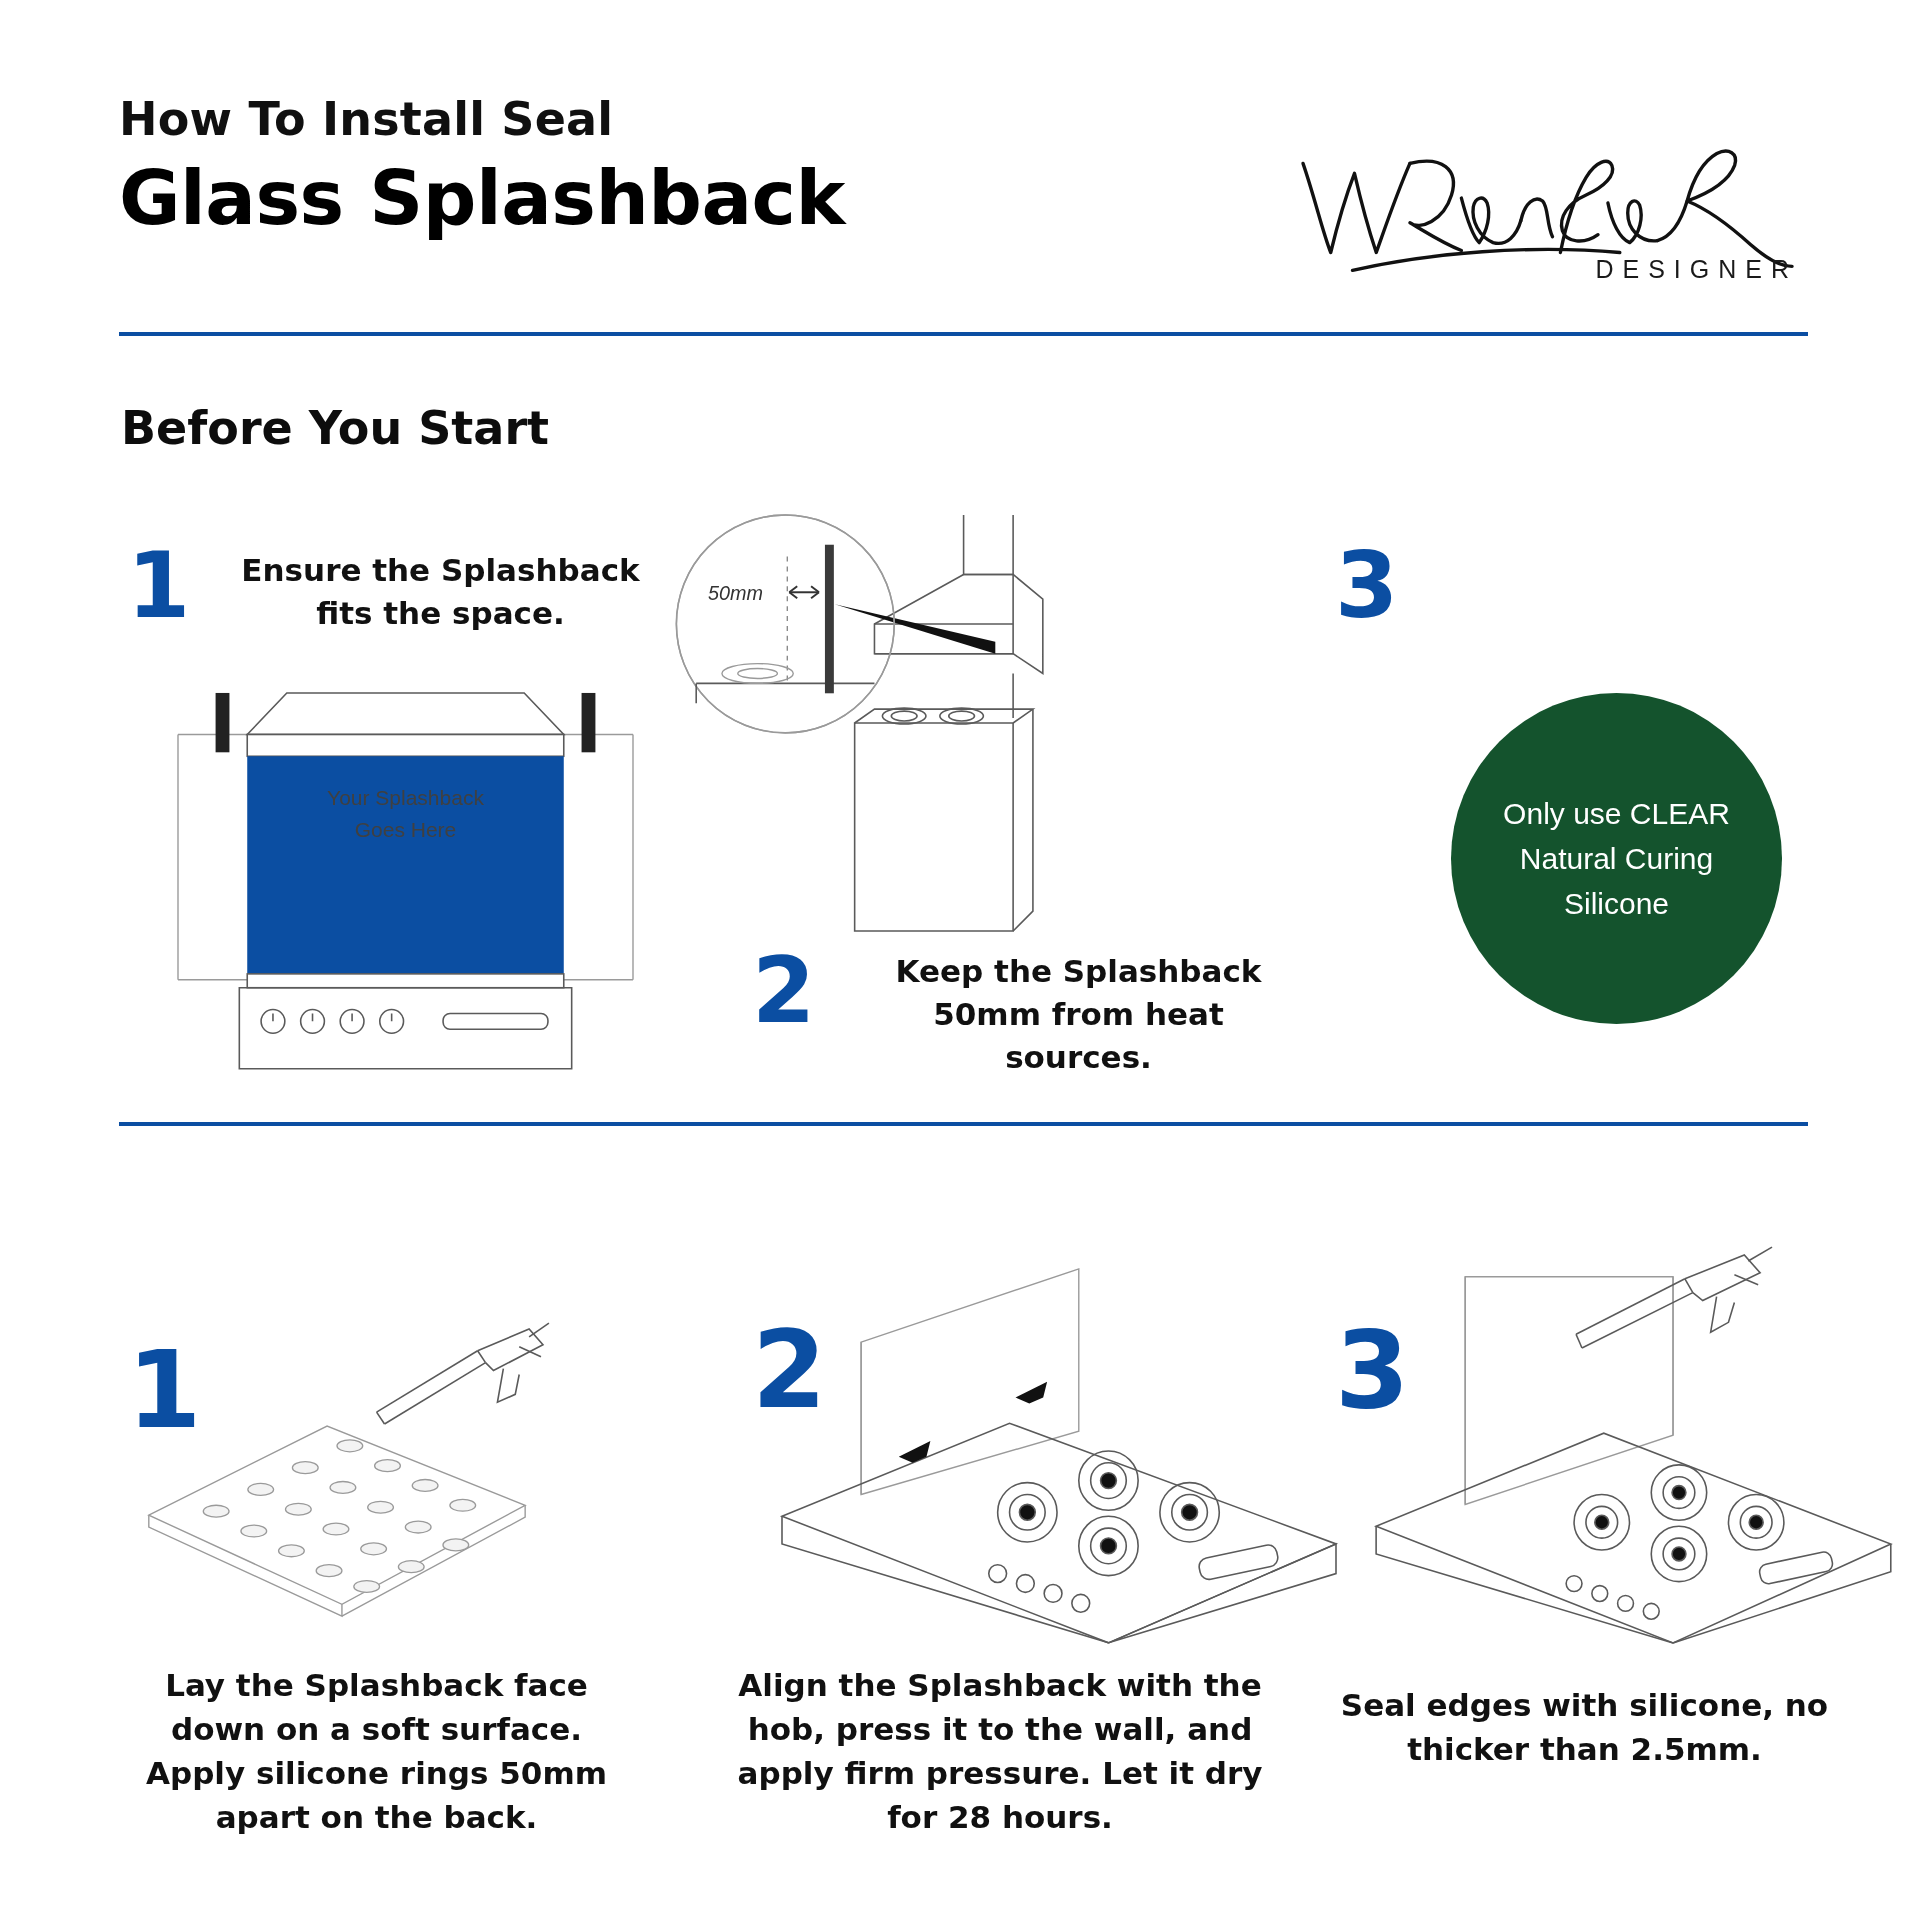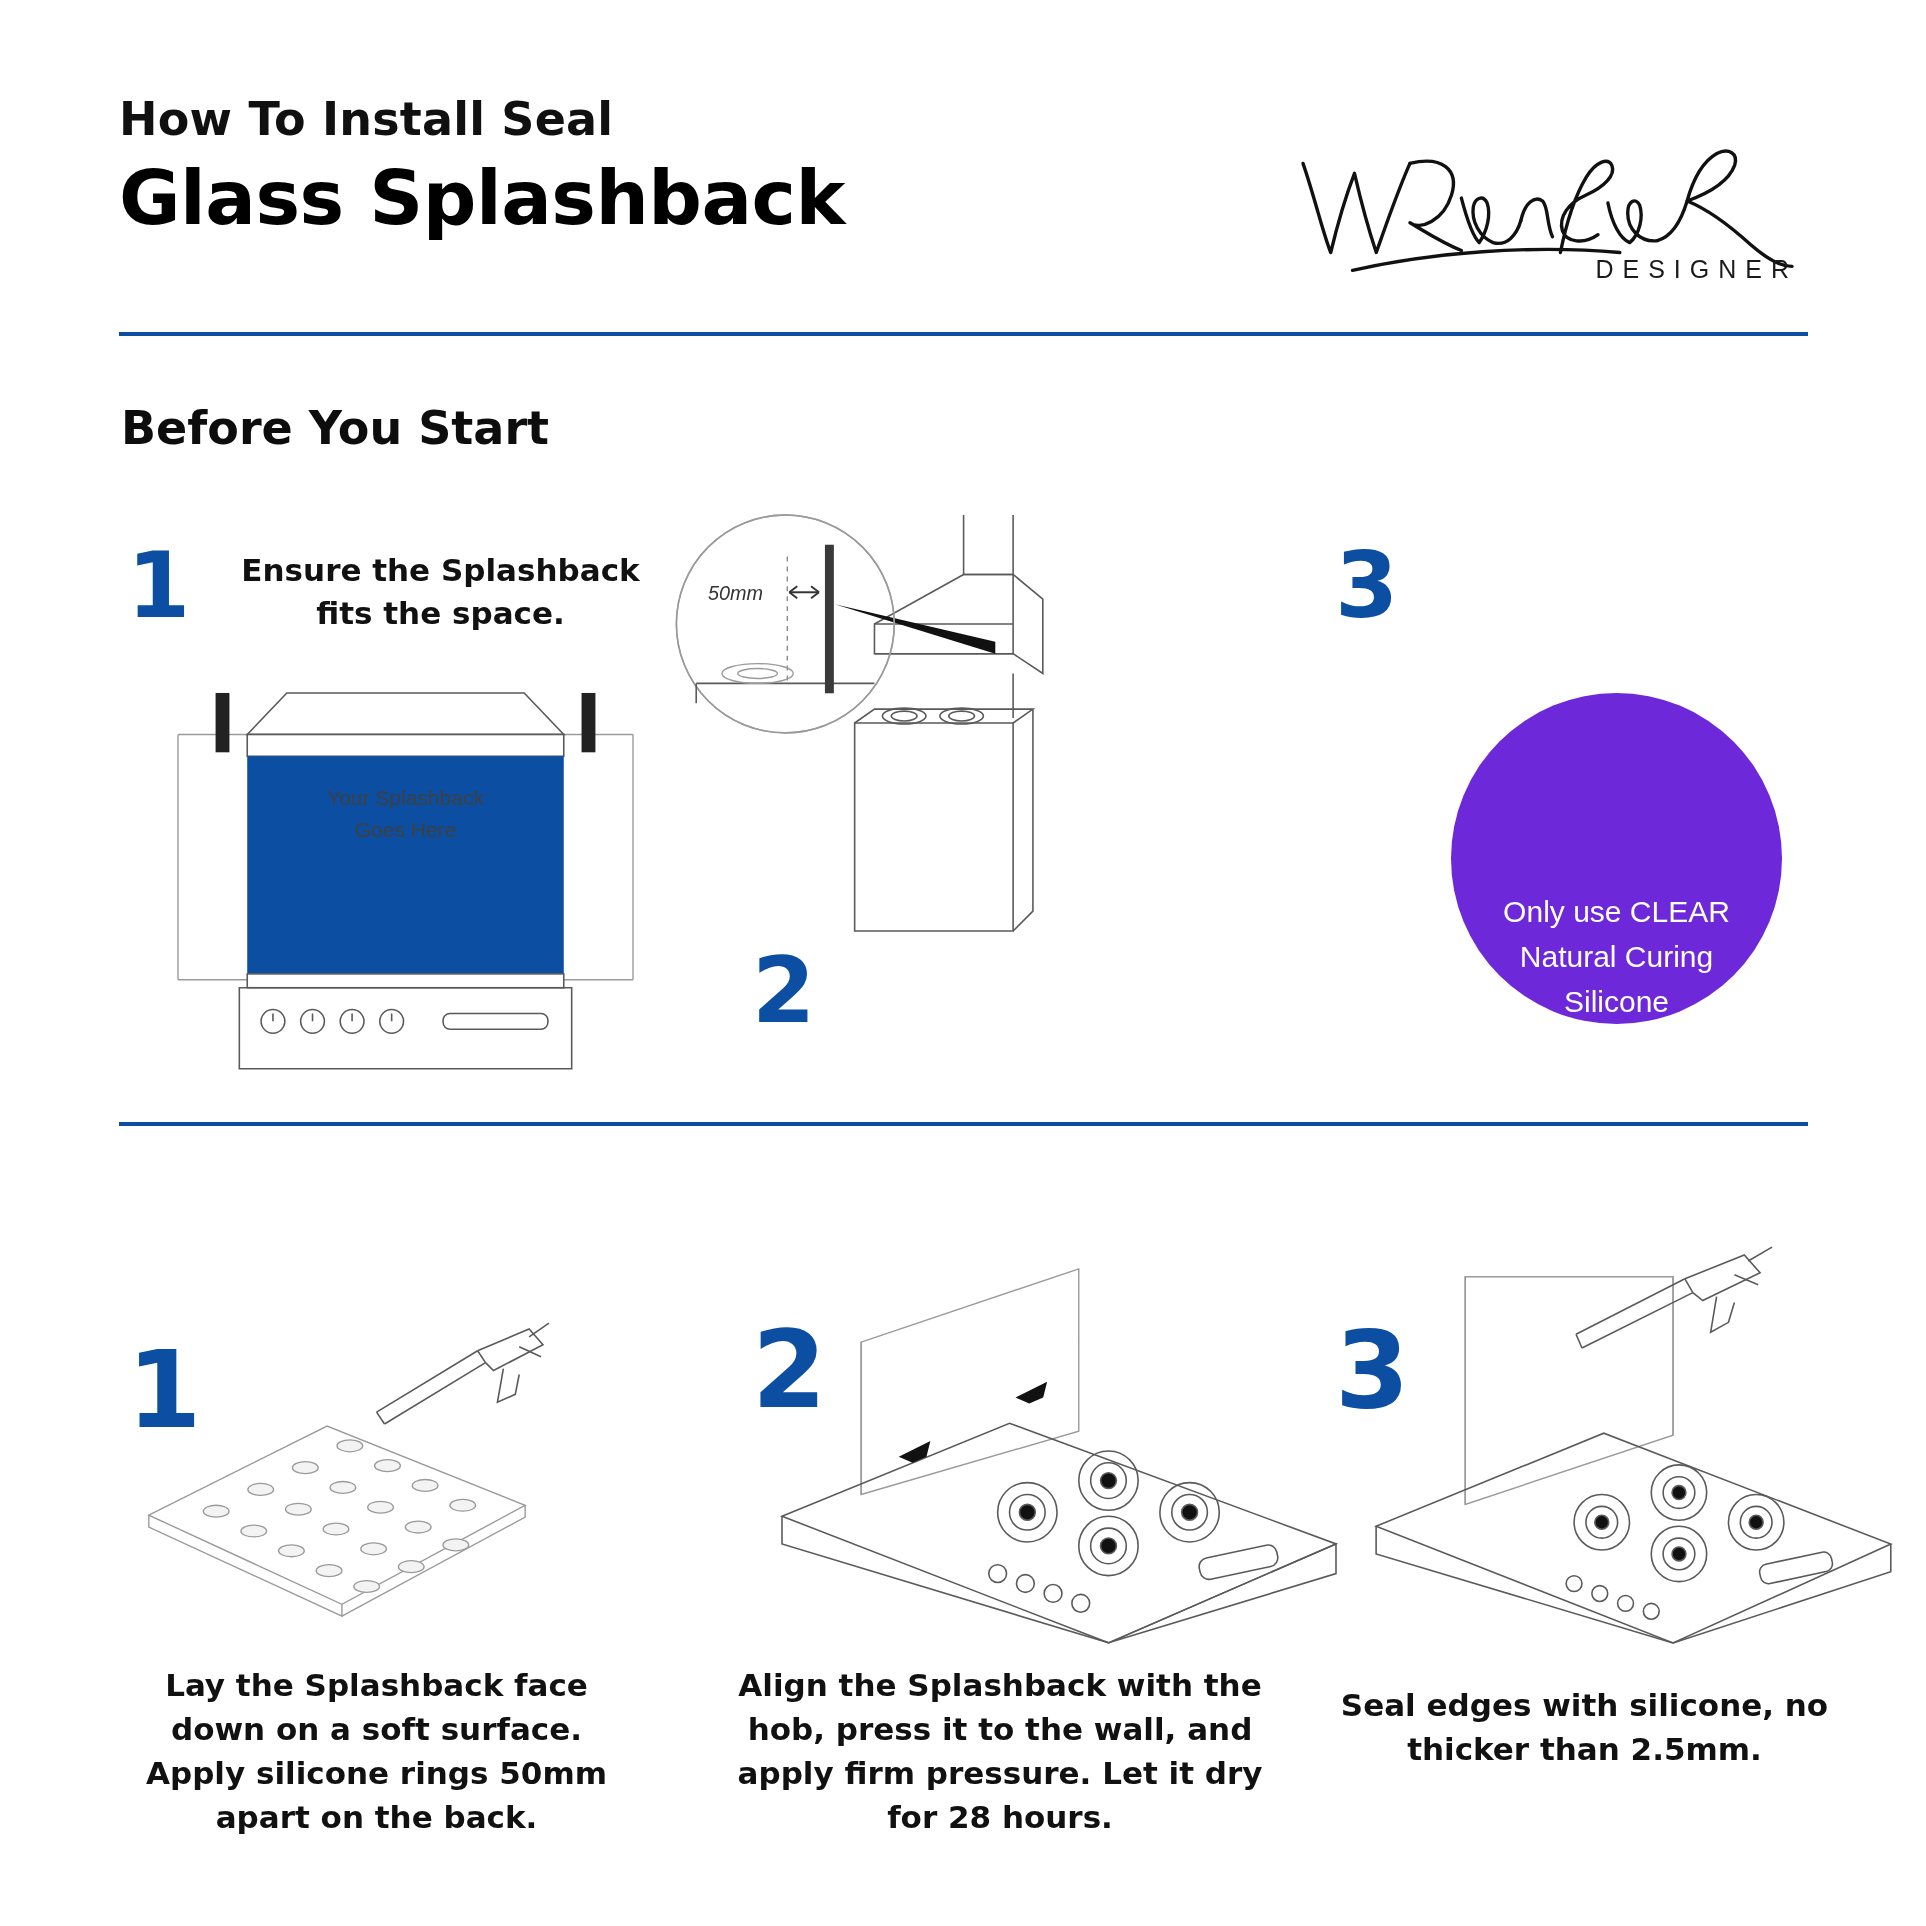--- a/index.html
+++ b/index.html
@@ -114,23 +114,23 @@
     font-family: "Liberation Sans", sans-serif;
     width: 100%;
   }
 
   
   .blue-circle {
     position: absolute;
     left: 1451px; top: 693px;
     width: 331px; height: 331px;
     border-radius: 50%;
-    background: #6d28d9;
+    background: #14532d;
     display: flex;
-    align-items: flex-end;
+    align-items: center;
     justify-content: center;
   }
   .blue-circle span {
     color: #ffffff;
     font-size: 30px;
     text-align: center;
     line-height: 1.5;
     font-family: "Liberation Sans", sans-serif;
     padding: 0 20px;
   }
@@ -199,20 +199,23 @@
         <circle class="ln" cx="216" cy="352" r="12"></circle>
         <path class="ln" d="M96 352 L 96 344 M136 352 L 136 344 M176 352 L 176 344 M216 352 L 216 344"></path>
         <rect class="ln" x="268" y="344" width="106" height="16" rx="7"></rect>
       </g>
     </svg>
     <div class="splash-label" style="left:0; top:109px; white-space:pre-line;">Your Splashback
 Goes Here</div>
   </div>
 
   <div class="stepnum big" style="left:752px; top:945px;">2</div>
+  <div class="steptext" style="left:851px; top:950px; width:455px; white-space:pre-line;">Keep the Splashback
+50mm from heat
+sources.</div>
 
   <div style="position:absolute; left:716px; top:515px; width:515px; height:416px;font-style:italic;">
     <svg width="515" height="416" viewBox="0 0 520 420">
 
       <path class="ln" d="M250 0 L 250 60 L 300 60"></path>
       <path class="ln" d="M300 0 L 300 60"></path>
       <path class="ln" d="M250 60 L 160 110 L 160 140 L 300 140 L 300 60 Z"></path>
       <path class="ln" d="M160 140 L 300 140"></path>
       <path class="ln" d="M300 60 L 330 85 L 330 160 L 300 140"></path>
       <path class="ln" d="M160 110 L 300 110"></path>

